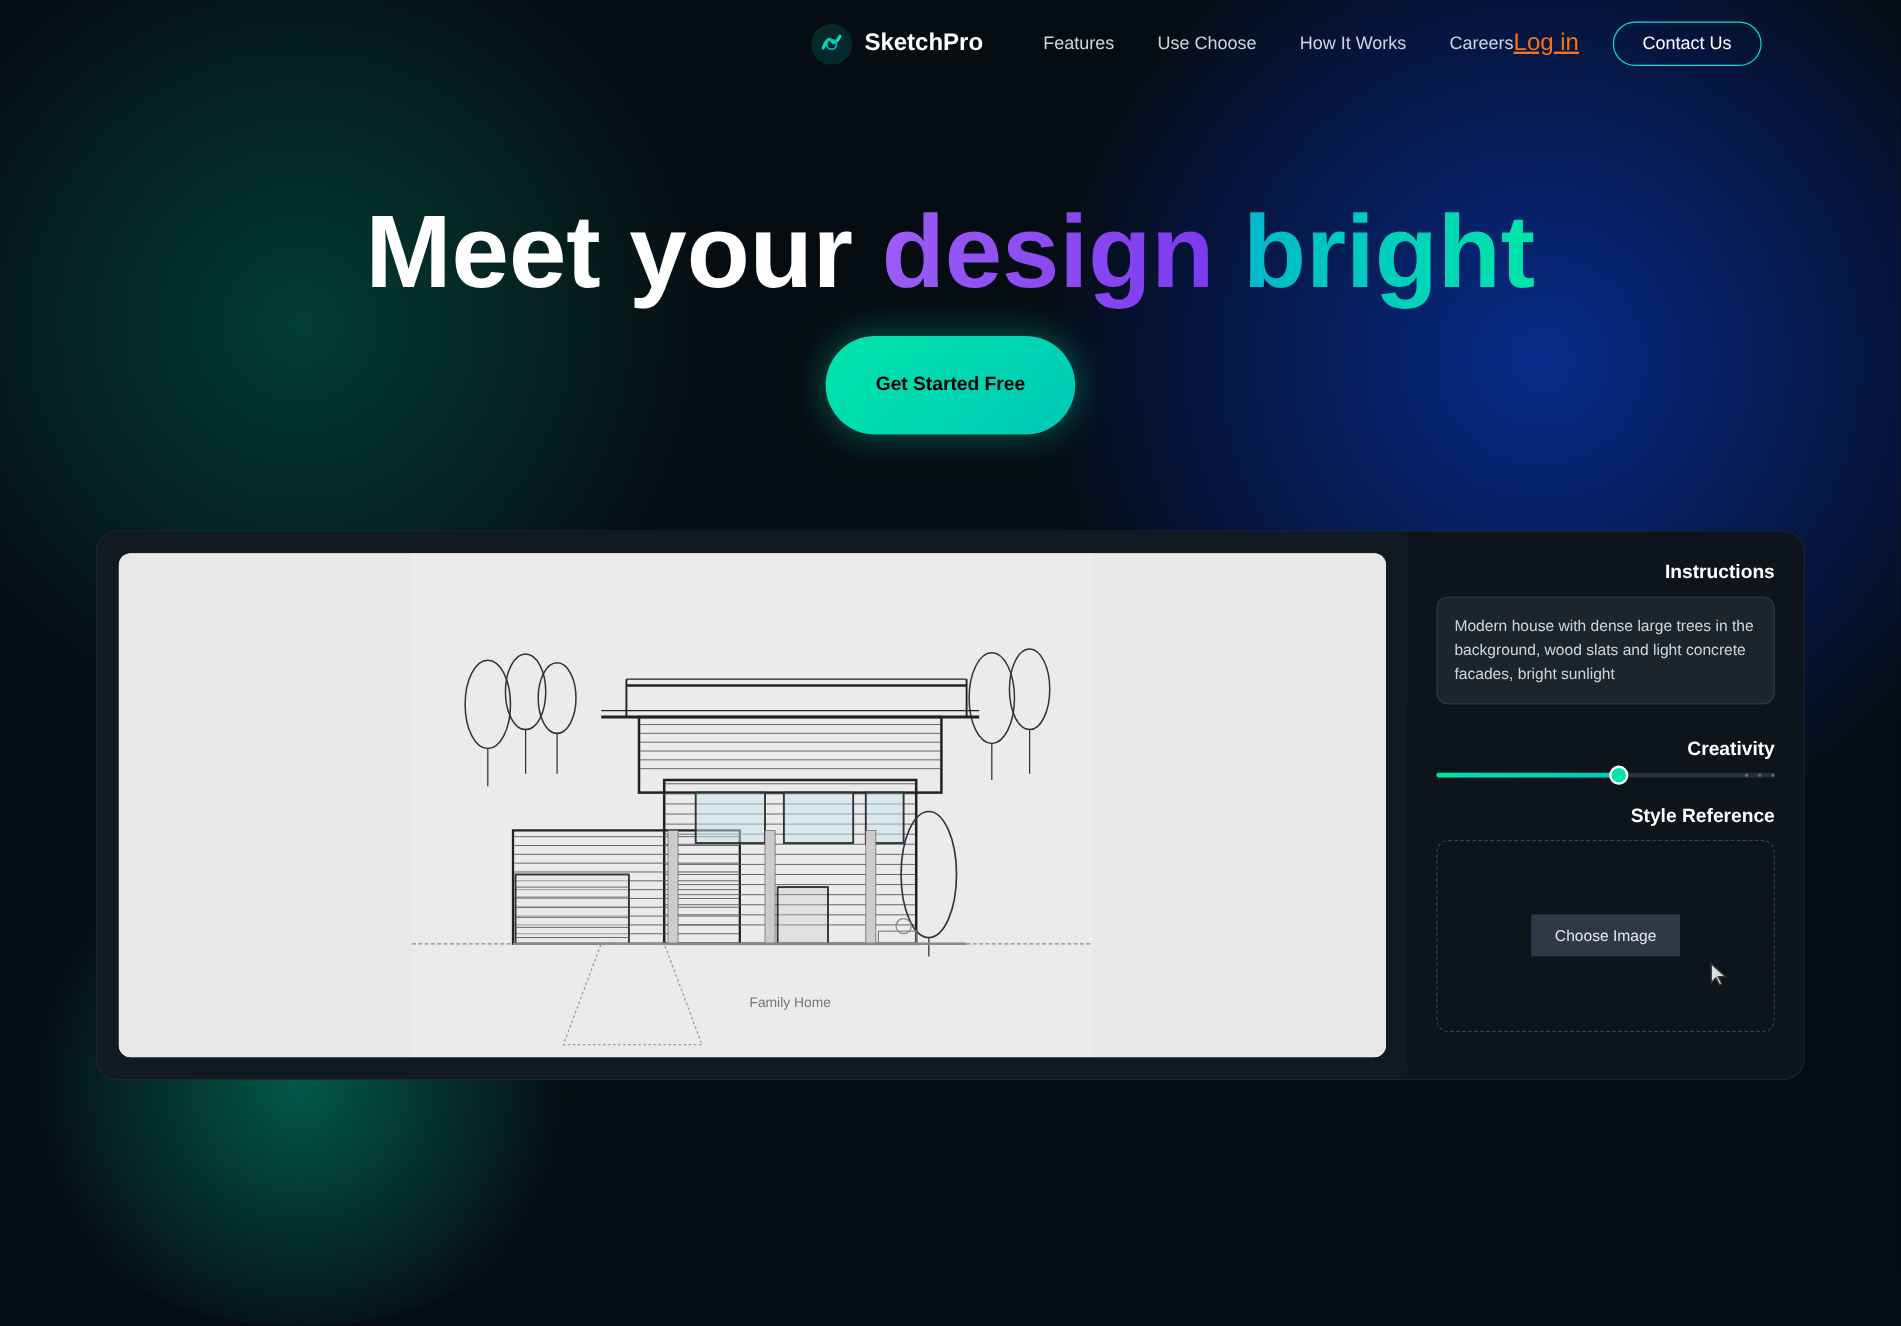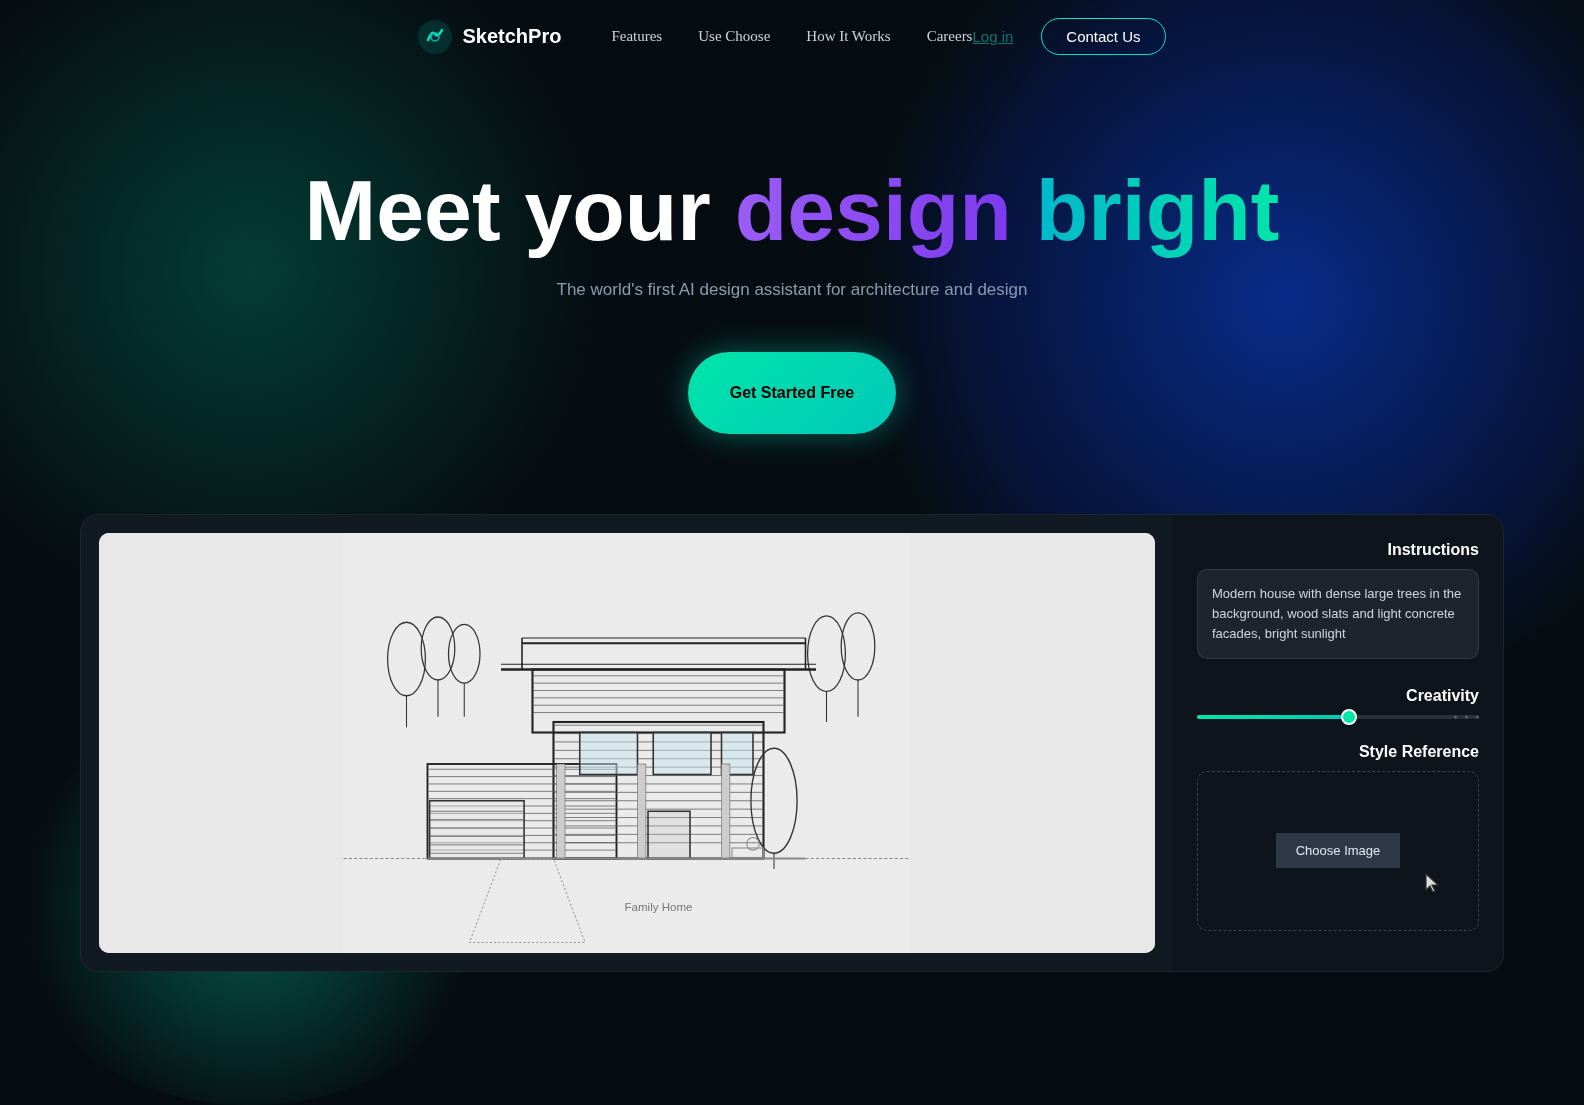--- a/index.html
+++ b/index.html
@@ -47,22 +47,22 @@
       pointer-events: none;
       z-index: 0;
     }
 
     
     nav {
       position: relative;
       z-index: 10;
       display: flex;
       align-items: center;
-      justify-content: center;
-      padding: 18px 40px;
+      justify-content: flex-end;
+      padding: 18px 116px;
     }
 
     .nav-left {
       display: flex;
       align-items: center;
       gap: 50px;
     }
 
     .logo {
       display: flex;
@@ -85,32 +85,31 @@
       display: flex;
       align-items: center;
       gap: 36px;
     }
 
     .nav-link {
       font-size: 15px;
       color: #cdd6e0;
       text-decoration: none;
       cursor: pointer;
-      font-family: Liberation Serif, serif;
     }
 
     .nav-right {
       display: flex;
       align-items: center;
       gap: 28px;
     }
 
     .nav-login {
-      font-size: 15px;
-      color: #0f766e;
+      font-size: 20px;
+      color: #f97316;
       cursor: pointer;
       text-decoration: underline;
     }
 
     .nav-contact {
       font-size: 15px;
       color: #ffffff;
       border: 1.5px solid #00e5cc;
       border-radius: 24px;
       padding: 9px 24px;
@@ -349,21 +348,20 @@
   <div class="nav-right">
     <span class="nav-login">Log in</span>
     <button class="nav-contact">Contact Us</button>
   </div>
 </nav>
 
 <section class="hero">
   <h1 class="hero-title">
     <span>Meet your </span><span class="design-word">design</span><span> </span><span class="copilot-word">bright</span>
   </h1>
-  <p class="hero-subtitle">The world's first AI design assistant for architecture and design</p>
   <button class="hero-cta">Get Started Free</button>
 </section>
 
 <div class="demo-section">
 
   <div class="demo-sketch-panel">
     <div class="sketch-container">
 
       <svg viewBox="0 0 540 400" class="sketch-svg" style="background:#e8e8e8;">
 

